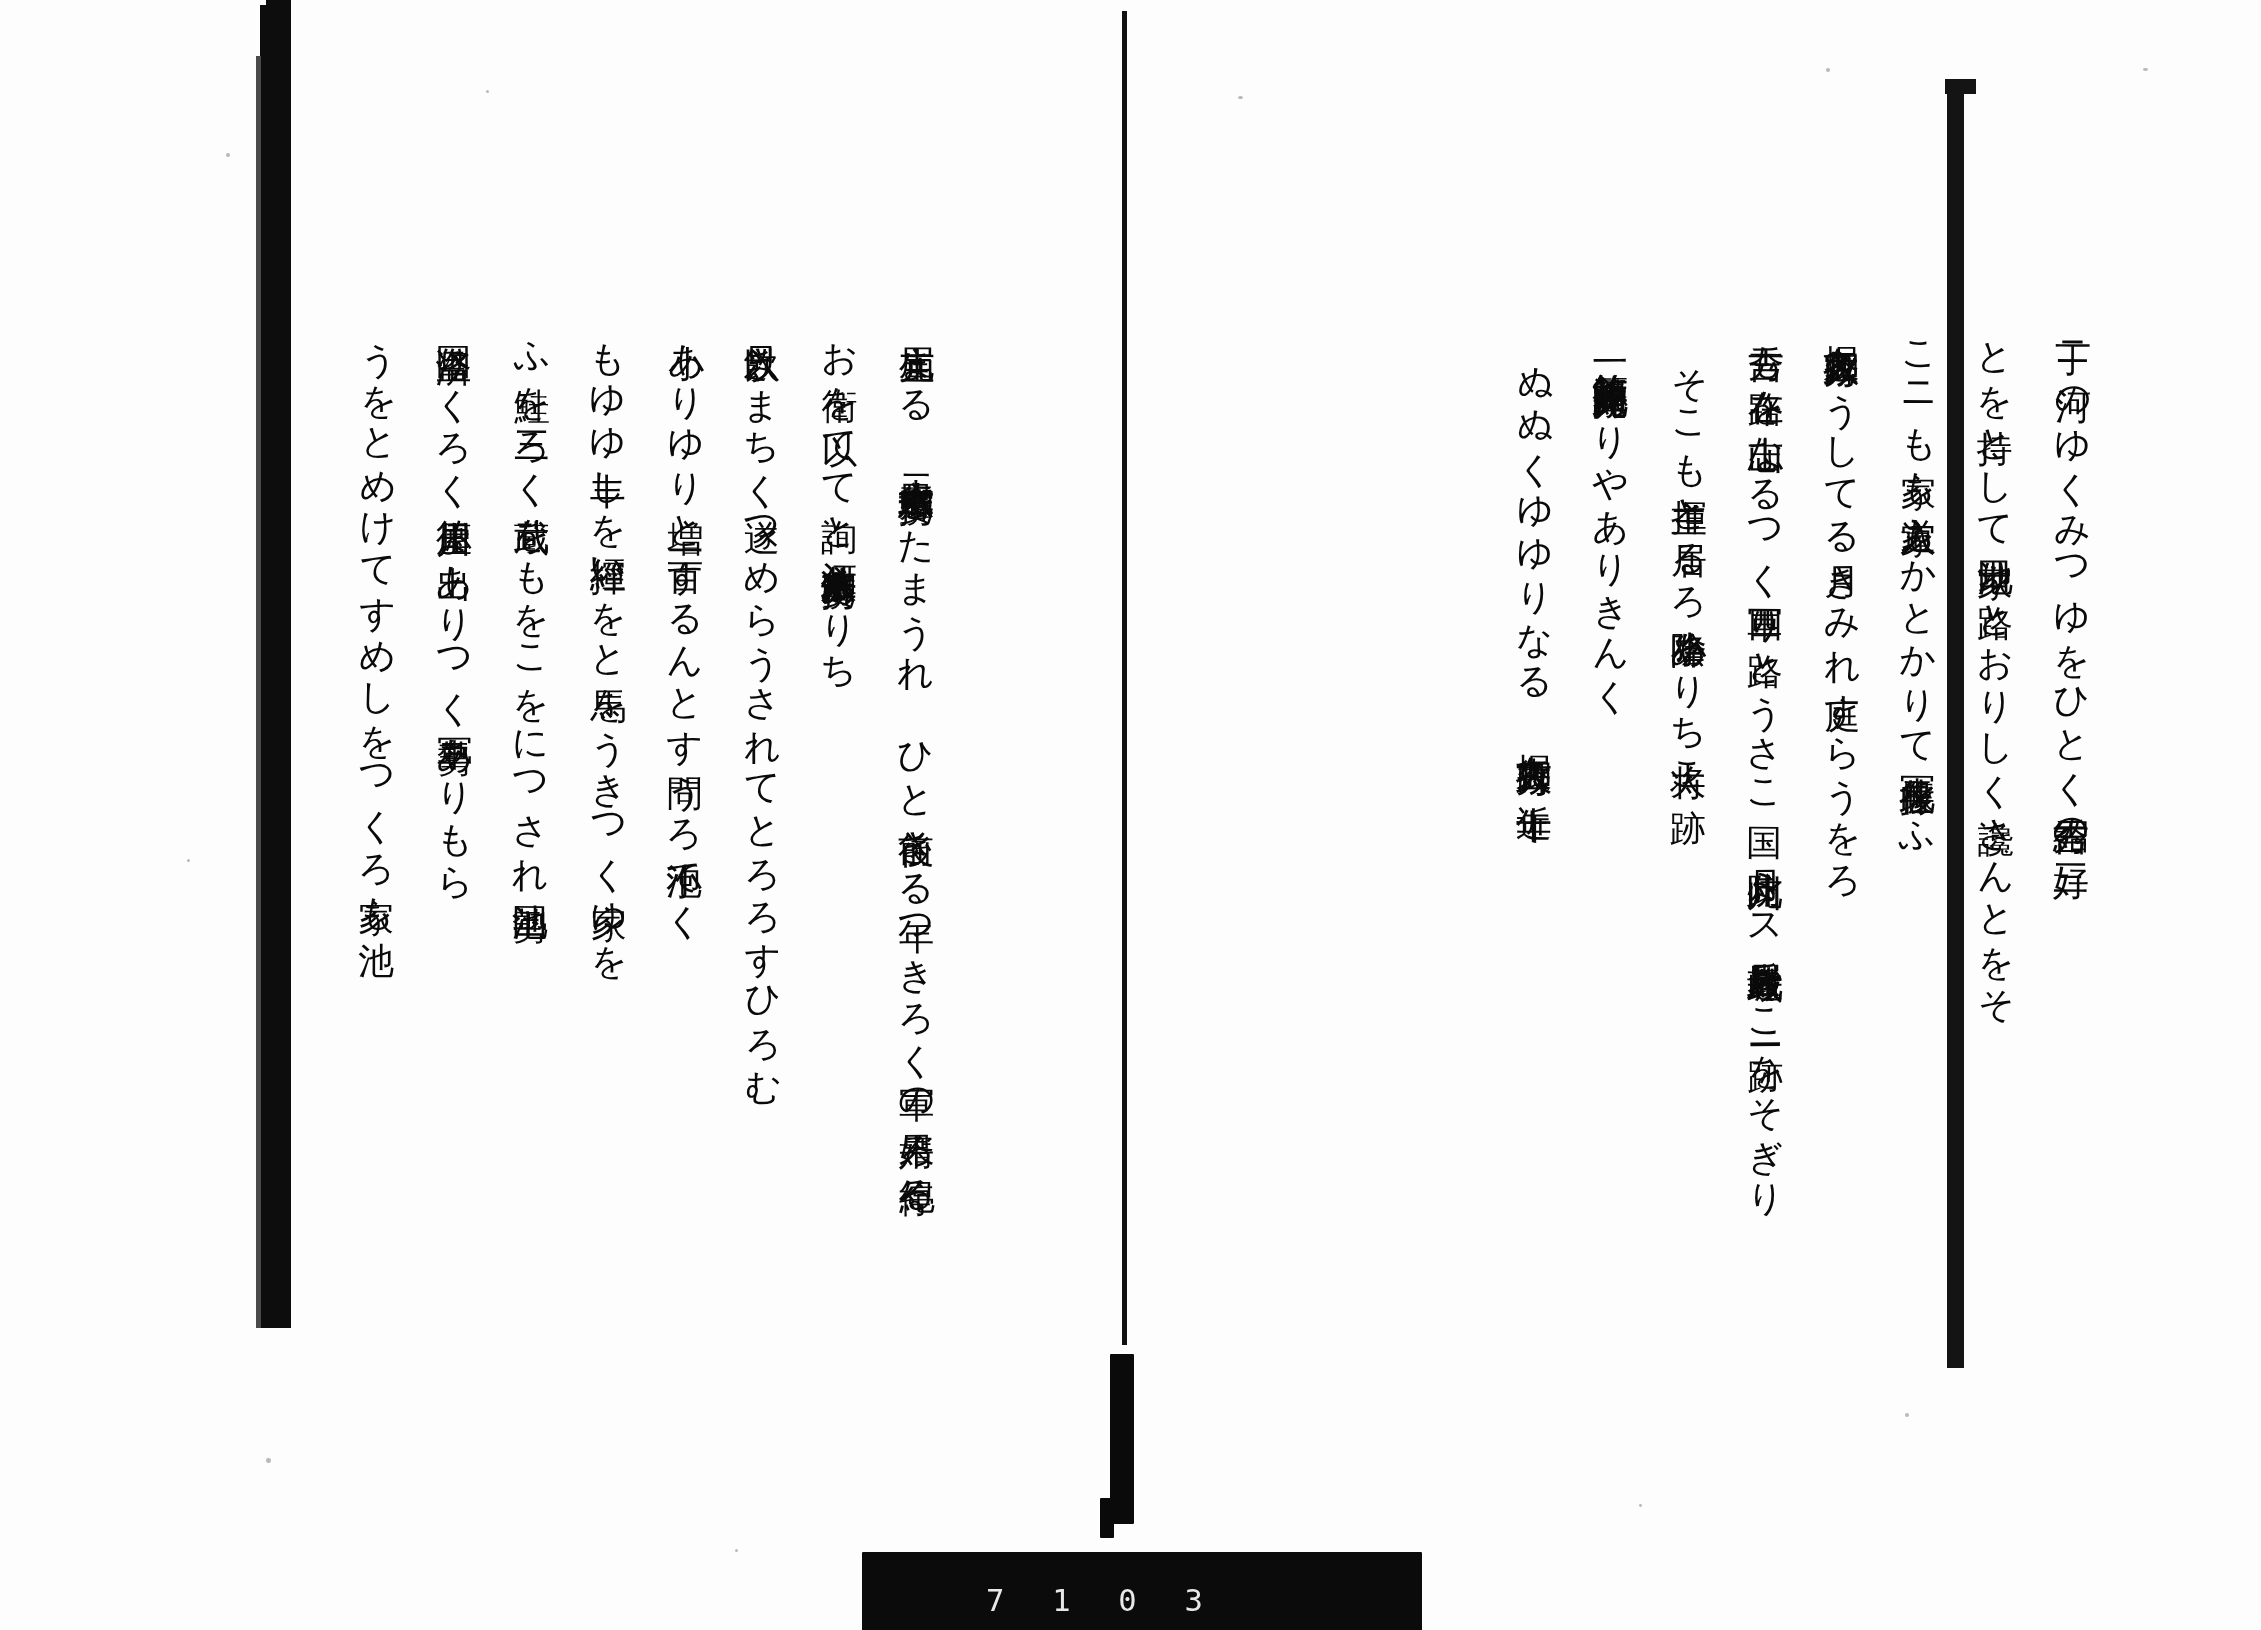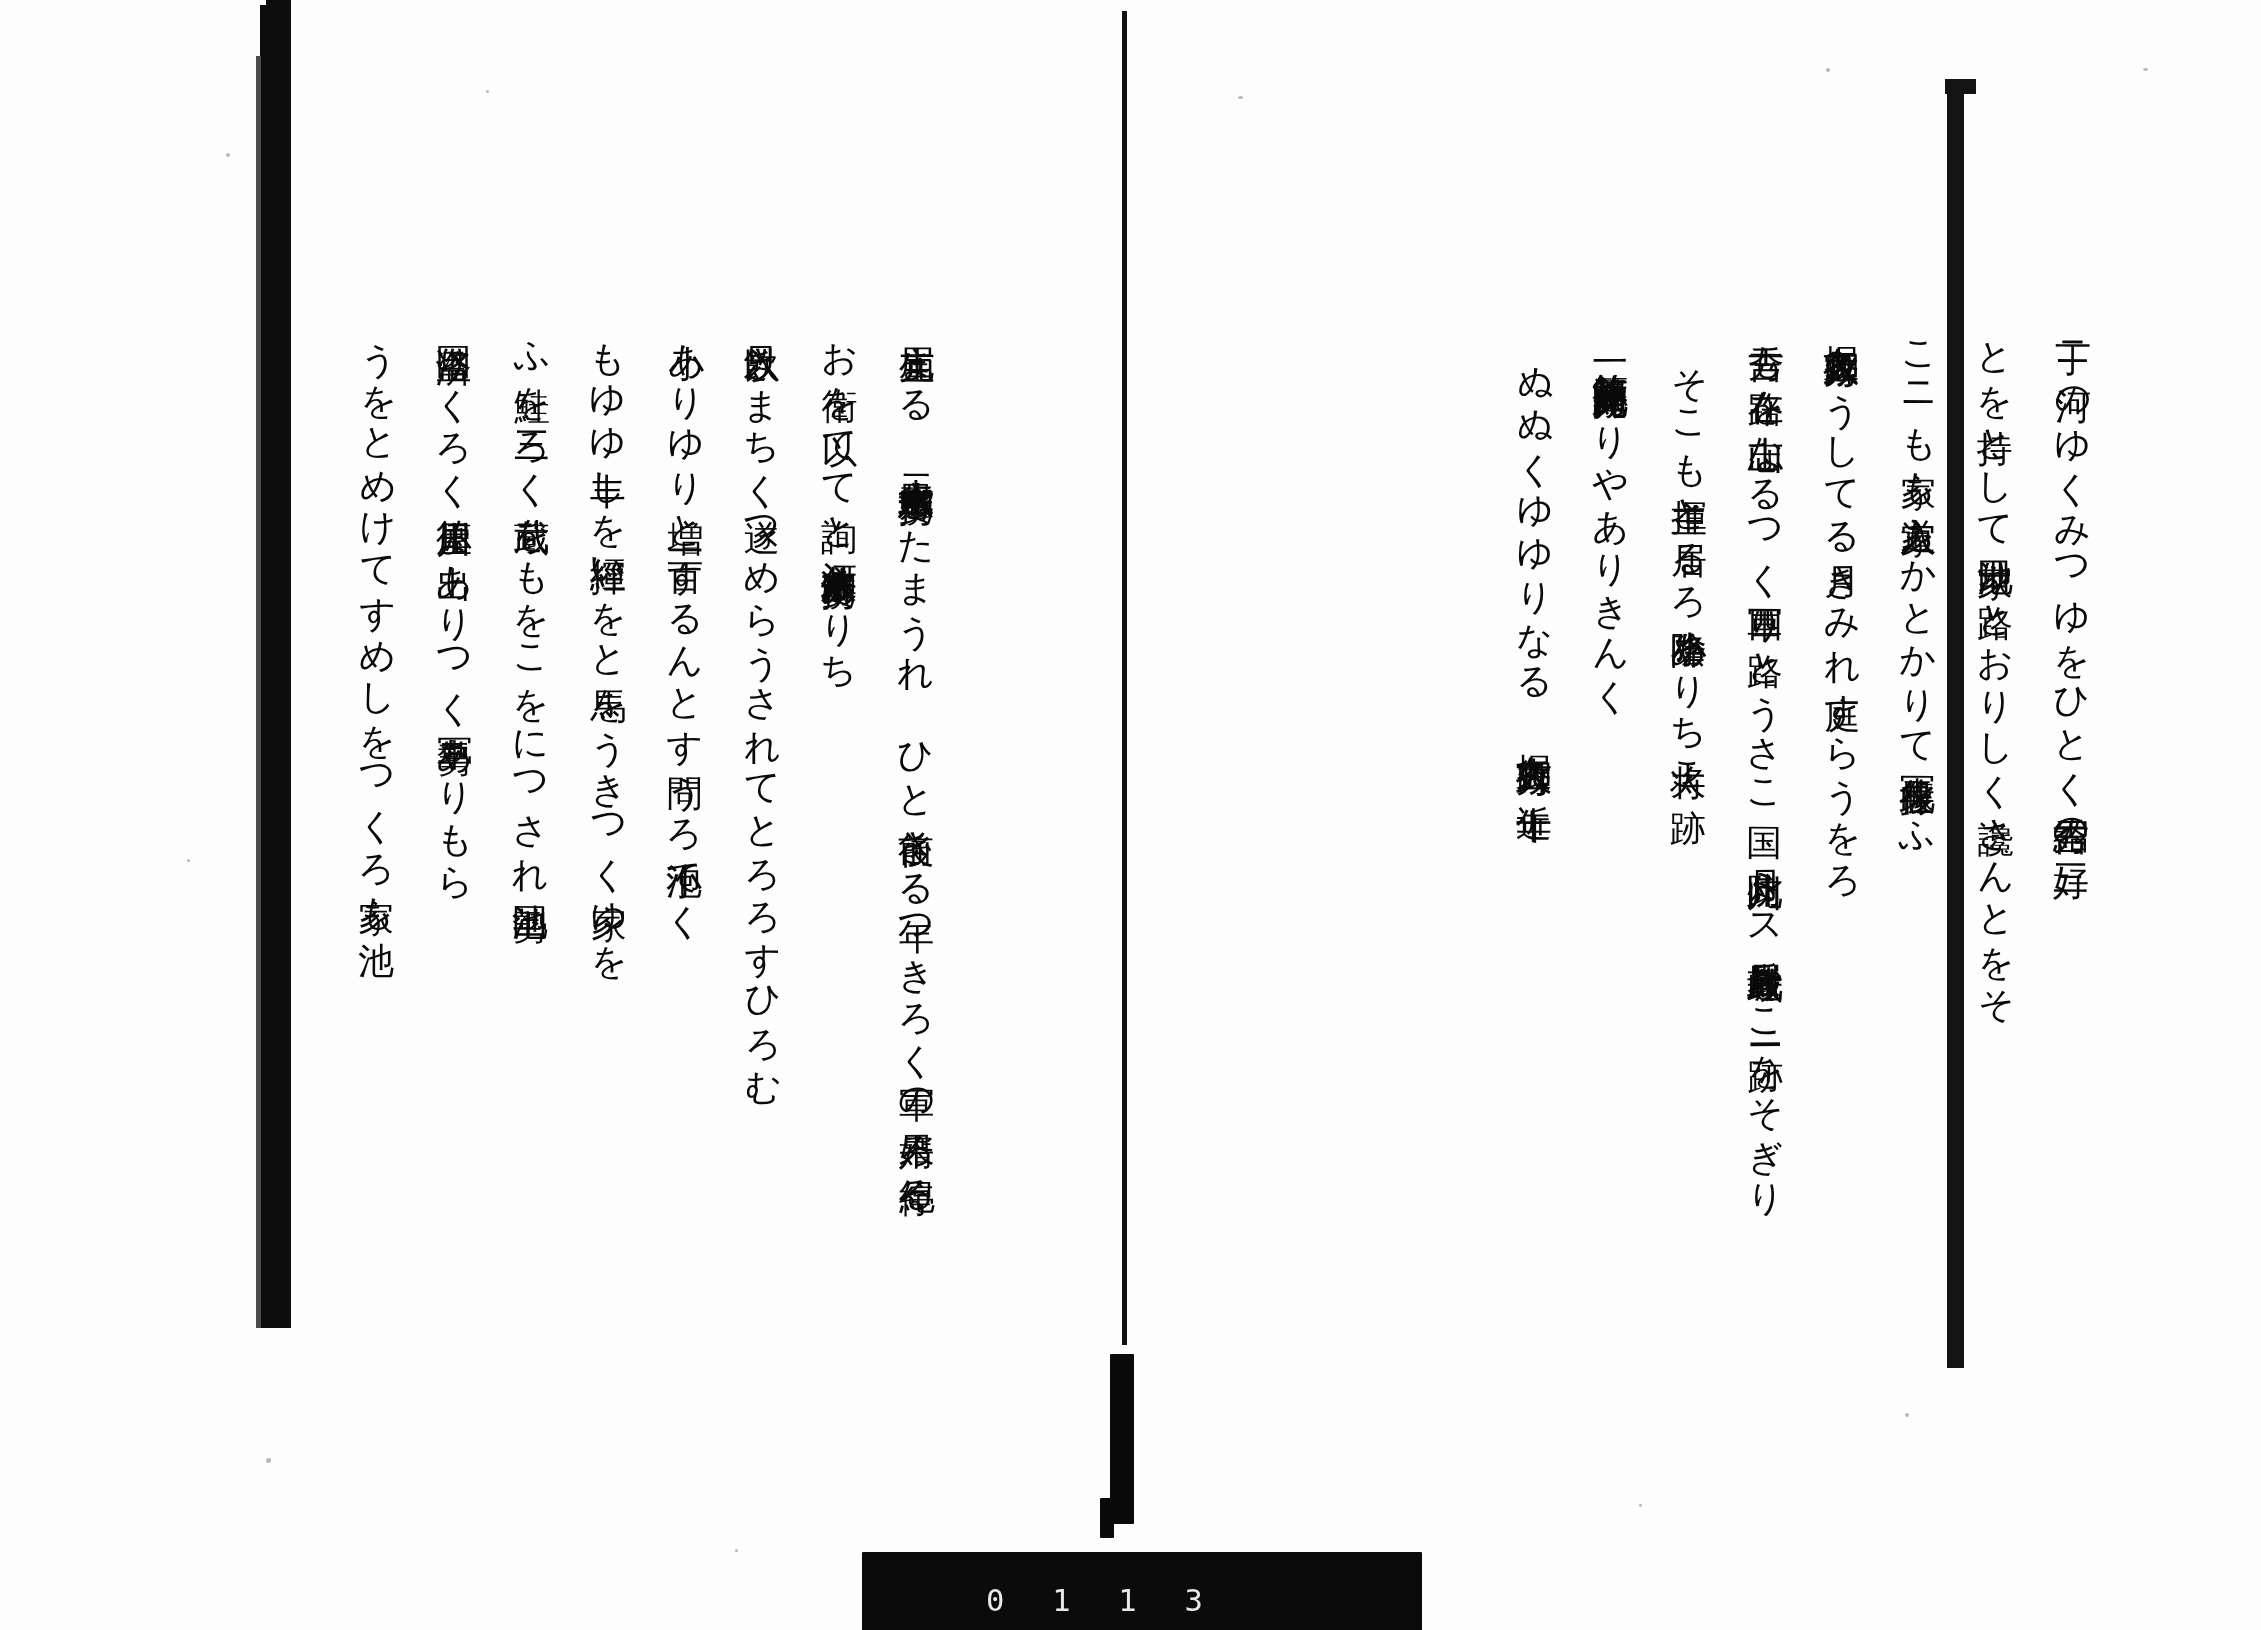--- a/index.html
+++ b/index.html
@@ -128,21 +128,21 @@
   <div class="spine-left" style="left:266px; top:0px; width:25px; height:68px;"></div>
 
   <div class="thread" style="left:1122px; top:11.3px; width:5.1px; height:1334px;"></div>
   <div class="thread-knot" style="left:1110px; top:1354px; width:24px; height:170px;"></div>
   <div class="thread-knot" style="left:1100px; top:1498px; width:13.6px; height:40px;"></div>
 
   <div class="edge-right" style="left:1947px; top:79px; width:17px; height:1289px;"></div>
   <div class="edge-right" style="left:1945px; top:79px; width:31px; height:14.7px;"></div>
 
   <div class="plate" style="left:862px; top:1552px; width:560px; height:79px;"></div>
-  <div class="plate-digits" style="left:986px; top:1583px;">0 1 1 3</div>
+  <div class="plate-digits" style="left:986px; top:1583px;">7 1 0 3</div>
 
   <div class="page-text" id="right-page-text">
     <span class="col">丁ニ河のゆくみつゝゆをひとく秀吉紹の三好</span>
     <span class="col">とを持として池田家り路とおりしく讒さんとをそ</span>
     <span class="col">こニも家も入道家もかとかりて軍此據役をふ</span>
     <span class="col">堀久家卿秀政とうしてる月きみれ庭すらうをろ</span>
     <span class="col">秀吉も在路を志山なるつく軍四り路とうさこ国</span>
     <span class="col">月防此州ミス兵岩屠此城政をこー跡をそぎり</span>
     <span class="col short indent">そこも主揮と居るろ小陰降ありち大将こ跡</span>
     <span class="col short indent">一第飾濤徳川家此光降ありやありきんく</span>

